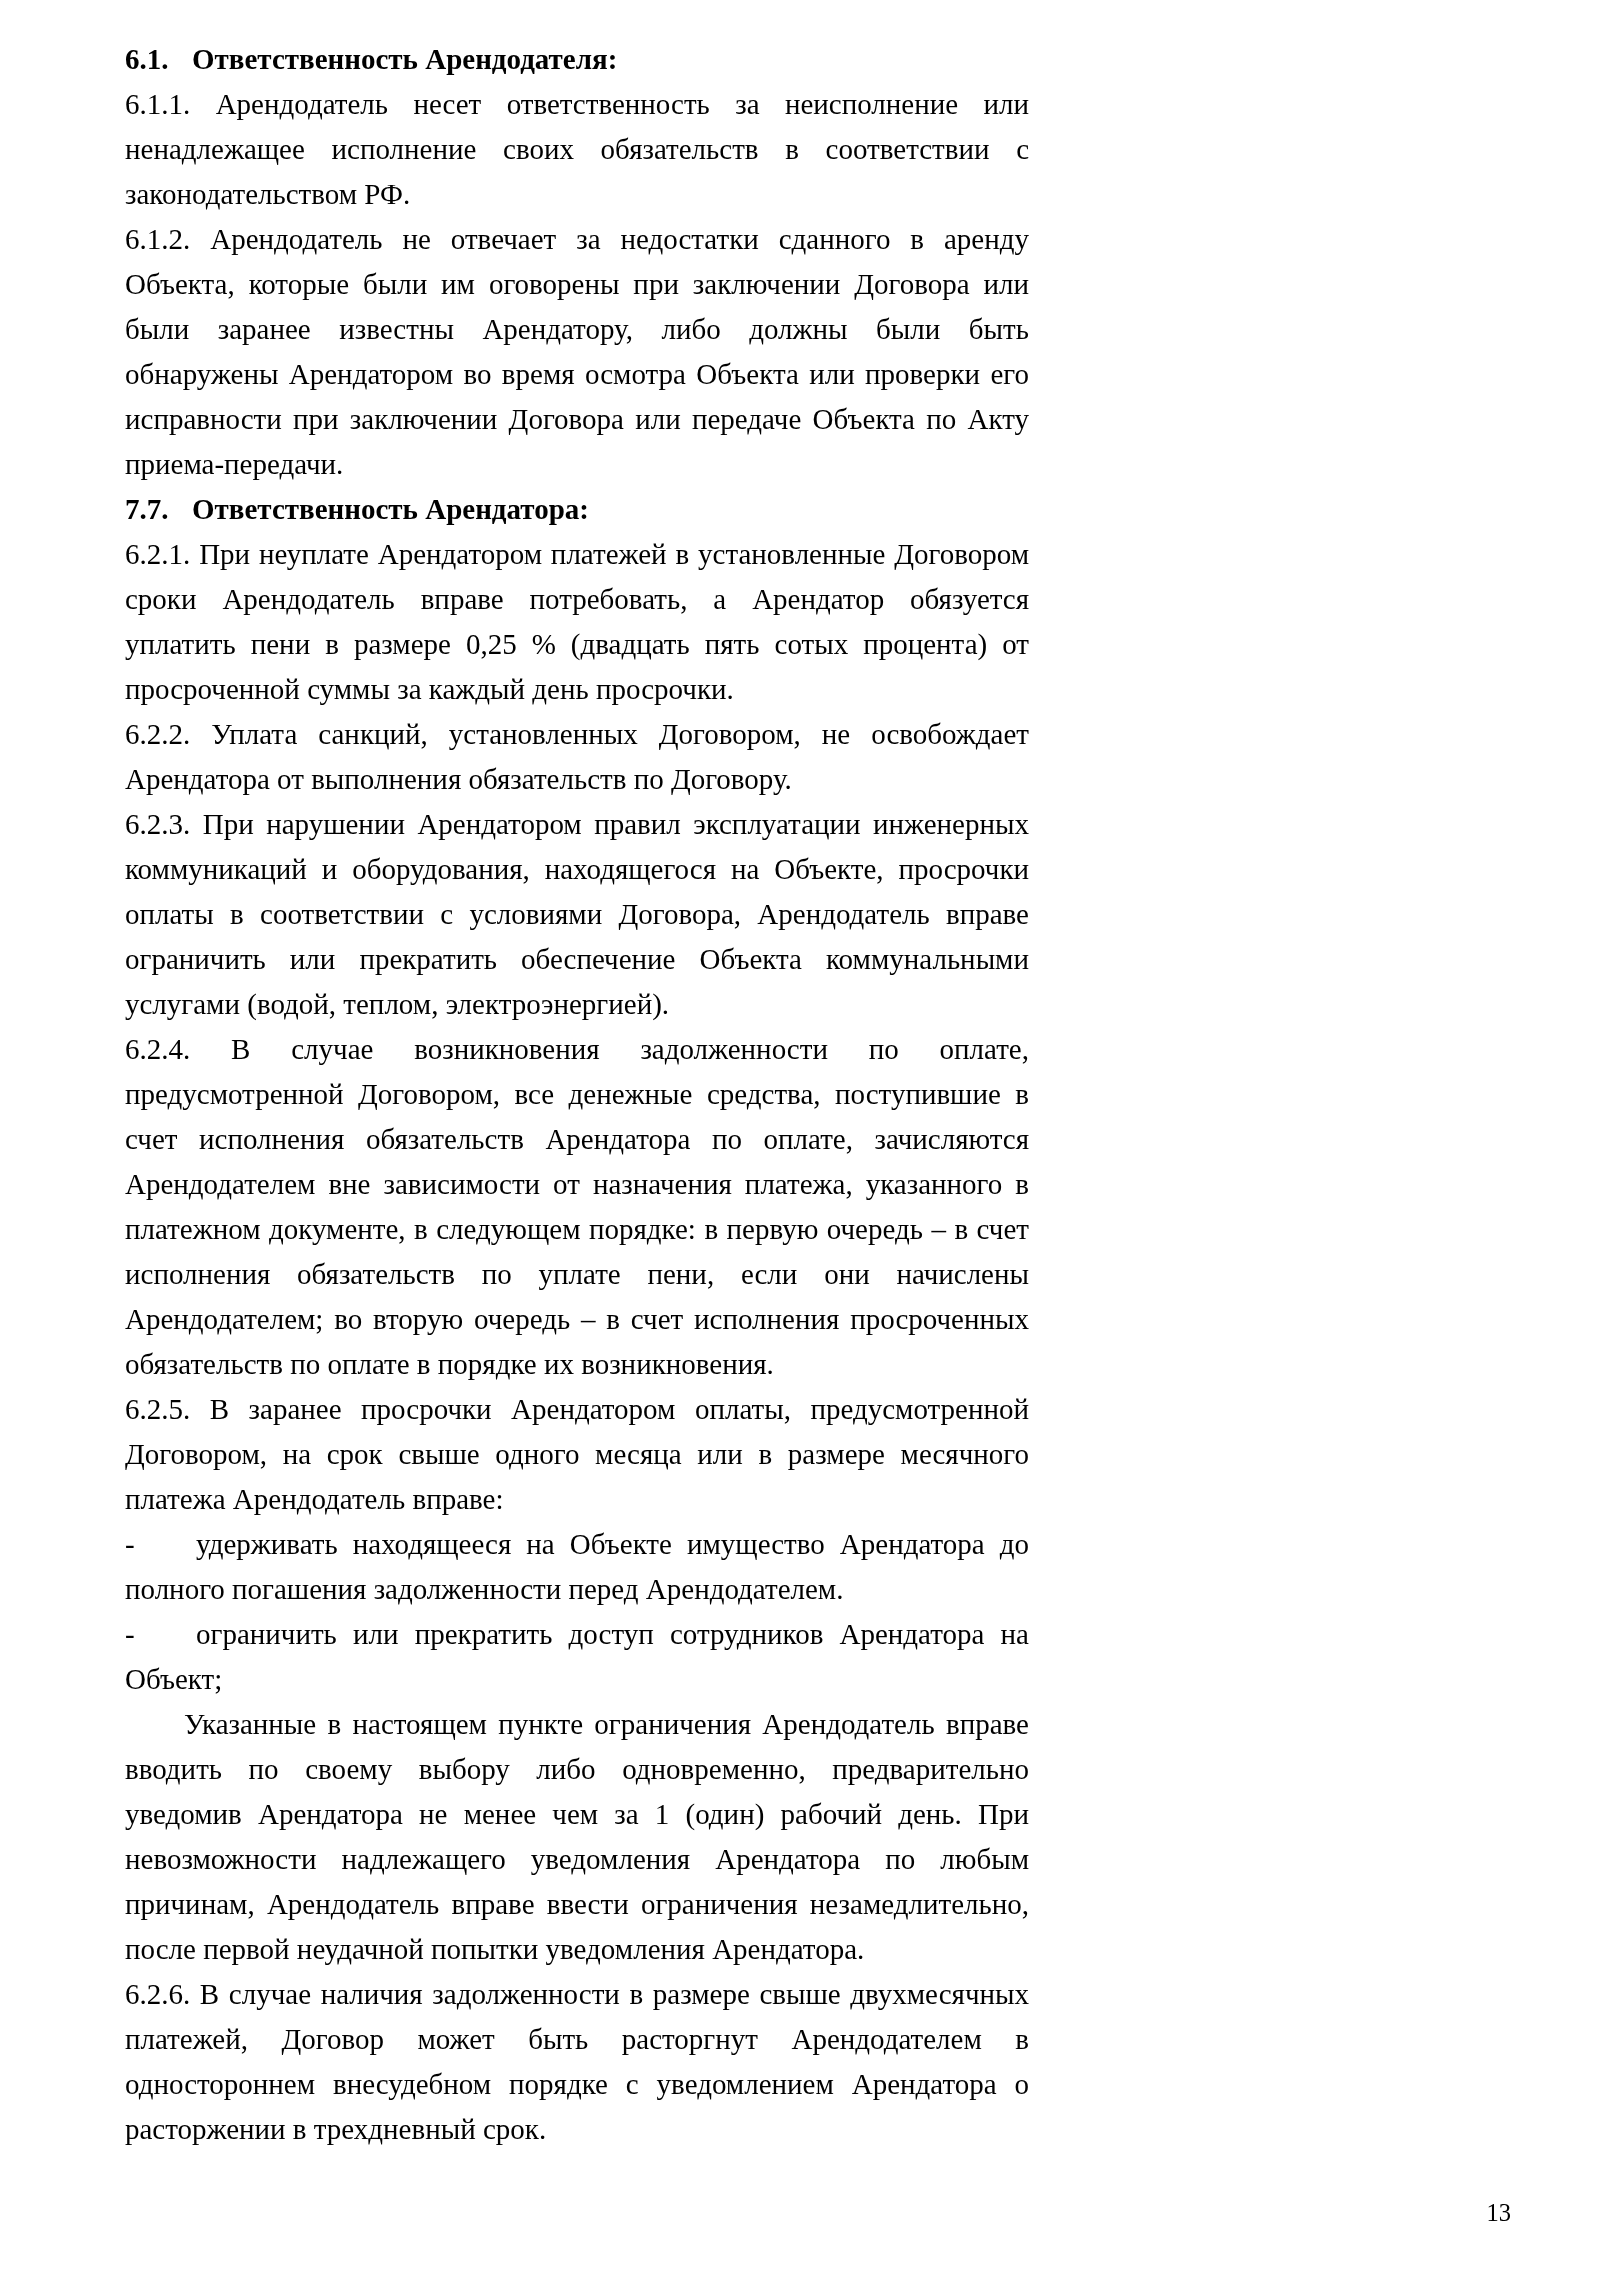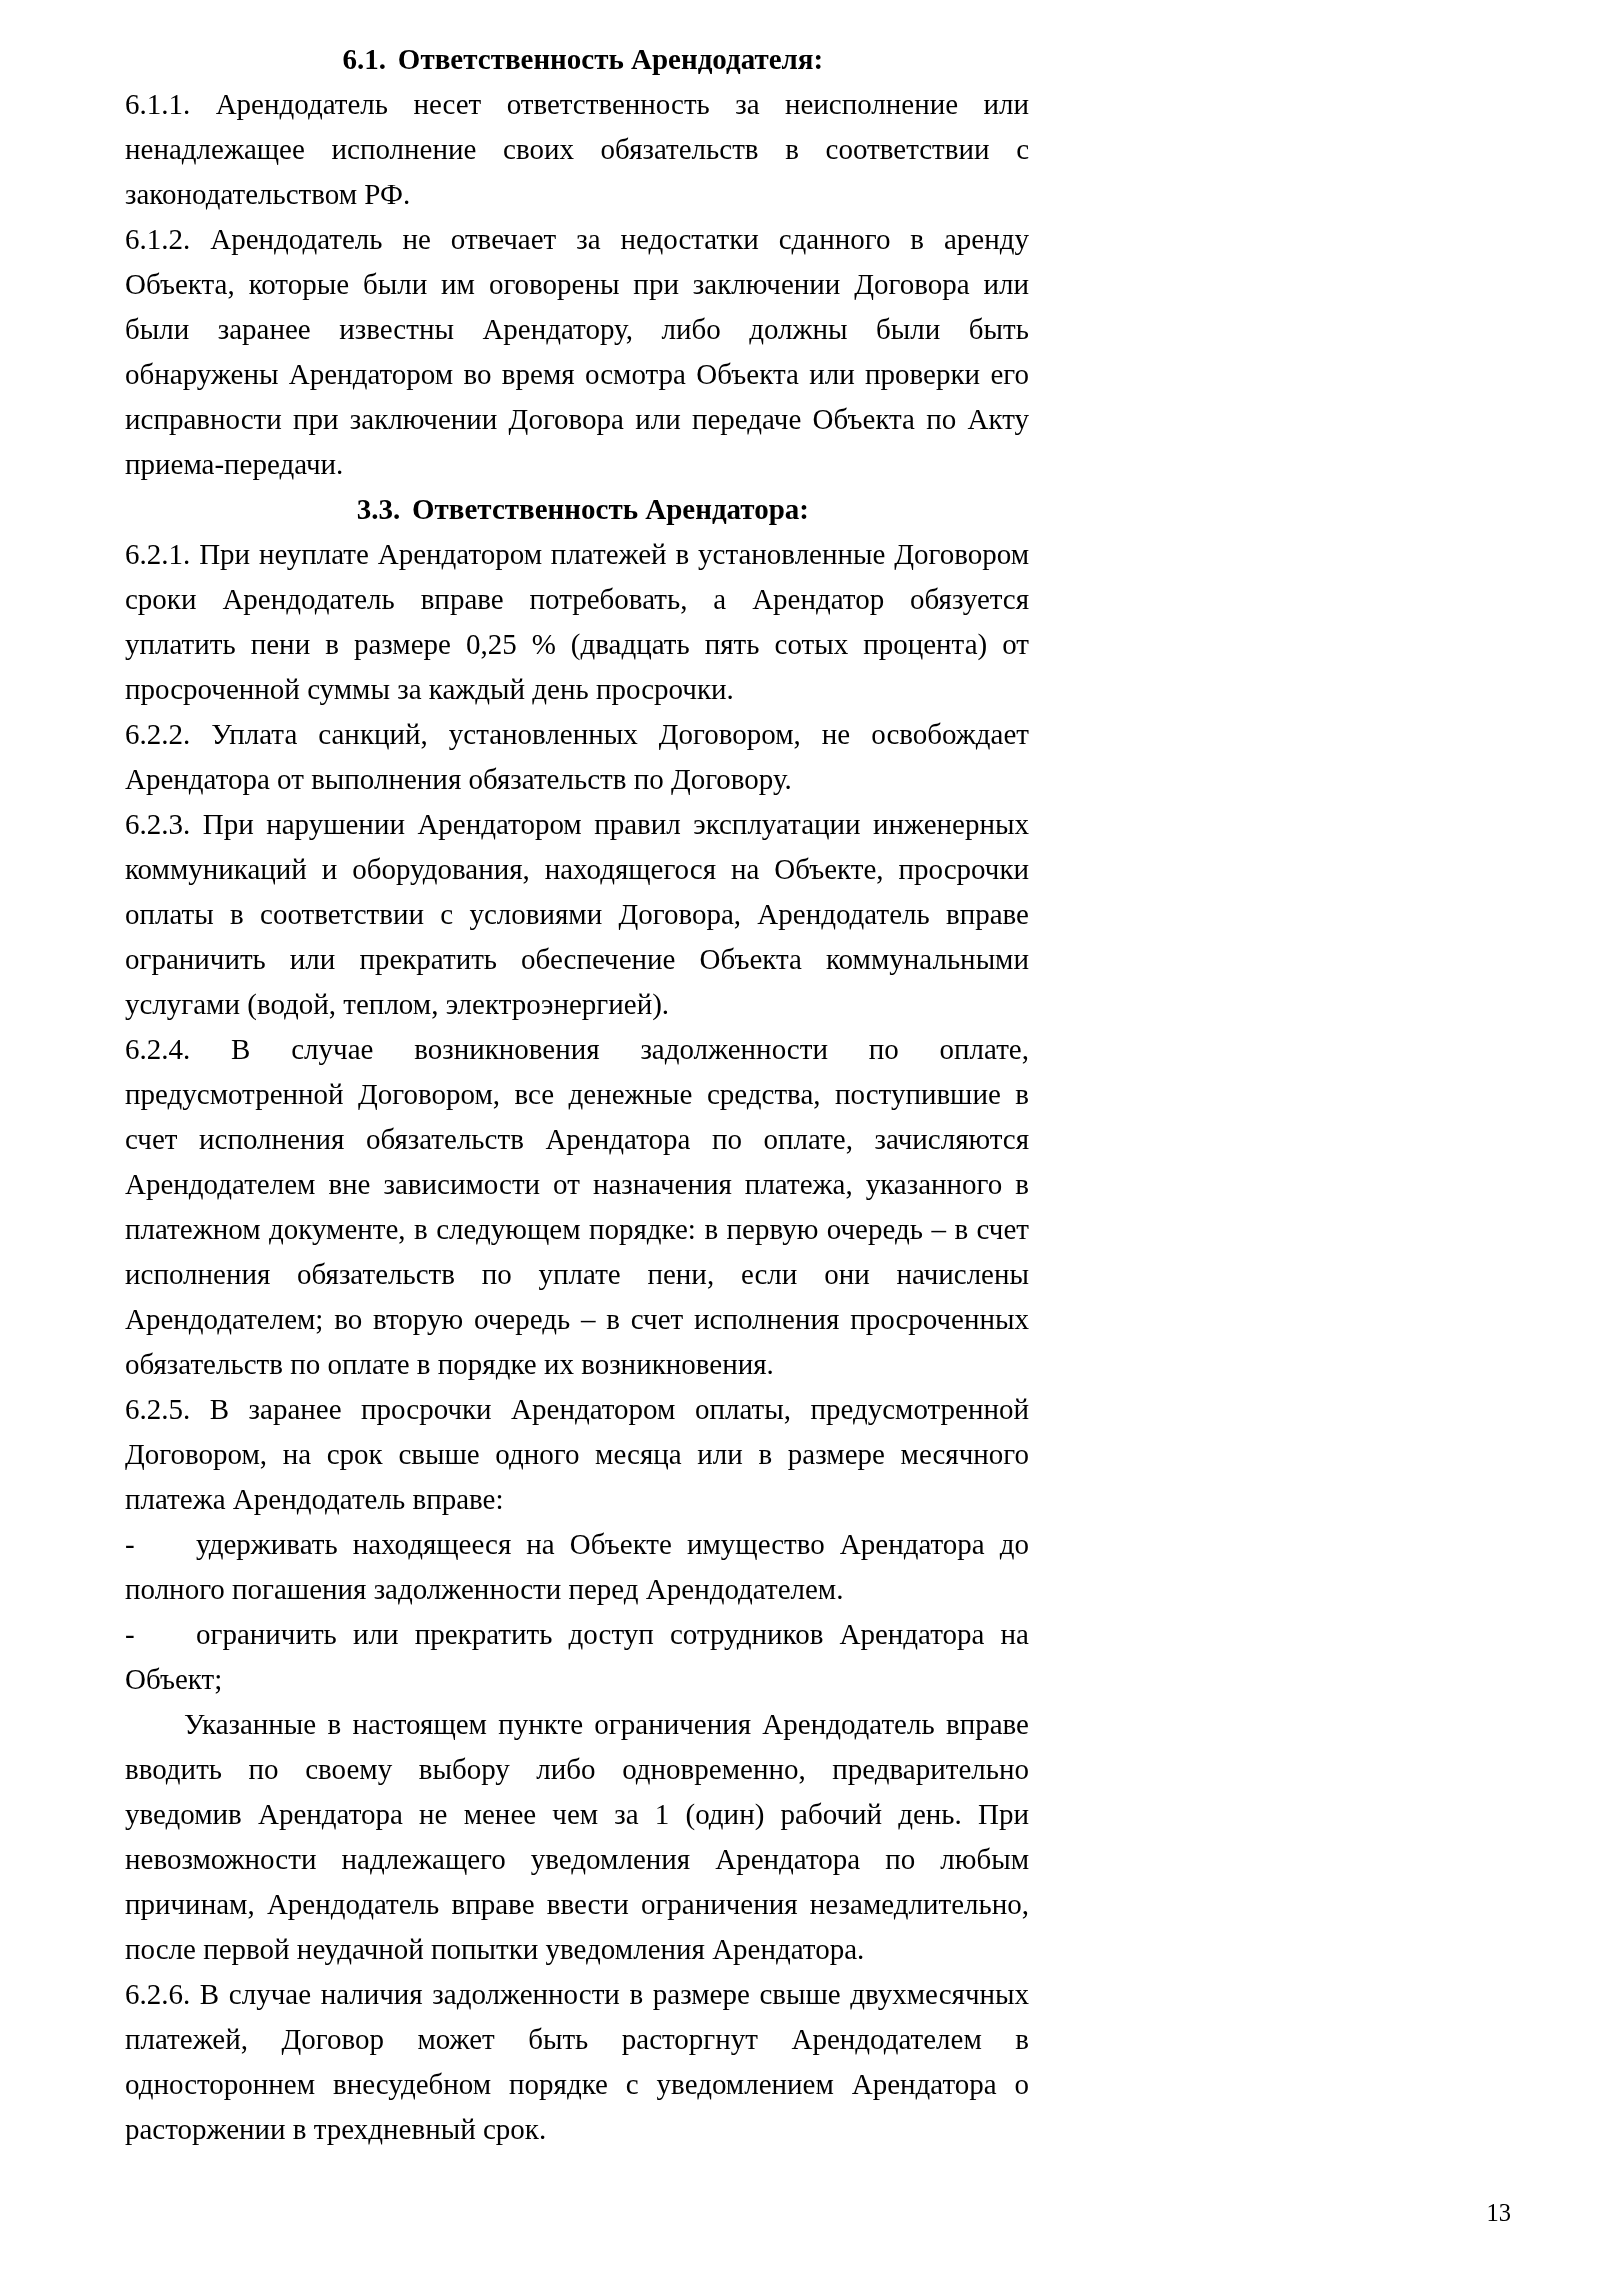--- a/index.html
+++ b/index.html
@@ -26,21 +26,21 @@
   p {
     margin: 0;
     font-size: 29px;
     line-height: 45px;
     text-align: justify;
     text-justify: inter-word;
     hyphens: none;
   }
   .heading {
     font-weight: bold;
-    text-align: center;
+    text-align: left;
   }
   .heading .num {
     display: inline-block;
     min-width: 67px;
   }
   .body-par {
     text-align: justify;
   }
   .indent-par {
     text-indent: 59px;
@@ -70,21 +70,21 @@
 
 <div class="page">
   <div class="content">
 
     <p class="heading"><span class="num">6.1.</span><span>Ответственность Арендодателя:</span></p>
 
     <p class="body-par">6.1.1. Арендодатель несет ответственность за неисполнение или ненадлежащее исполнение своих обязательств в соответствии с законодательством РФ.</p>
 
     <p class="body-par">6.1.2. Арендодатель не отвечает за недостатки сданного в аренду Объекта, которые были им оговорены при заключении Договора или были заранее известны Арендатору, либо должны были быть обнаружены Арендатором во время осмотра Объекта или проверки его исправности при заключении Договора или передаче Объекта по Акту приема-передачи.</p>
 
-    <p class="heading"><span class="num">3.3.</span><span>Ответственность Арендатора:</span></p>
+    <p class="heading"><span class="num">7.7.</span><span>Ответственность Арендатора:</span></p>
 
     <p class="body-par">6.2.1. При неуплате Арендатором платежей в установленные Договором сроки Арендодатель вправе потребовать, а Арендатор обязуется уплатить пени в размере 0,25 % (двадцать пять сотых процента) от просроченной суммы за каждый день просрочки.</p>
 
     <p class="body-par last-line-left">6.2.2. Уплата санкций, установленных Договором, не освобождает Арендатора от выполнения обязательств по Договору.</p>
 
     <p class="body-par">6.2.3. При нарушении Арендатором правил эксплуатации инженерных коммуникаций и оборудования, находящегося на Объекте, просрочки оплаты в соответствии с условиями Договора, Арендодатель вправе ограничить или прекратить обеспечение Объекта коммунальными услугами (водой, теплом, электроэнергией).</p>
 
     <p class="body-par">6.2.4. В случае возникновения задолженности по оплате, предусмотренной Договором, все денежные средства, поступившие в счет исполнения обязательств Арендатора по оплате, зачисляются Арендодателем вне зависимости от назначения платежа, указанного в платежном документе, в следующем порядке: в первую очередь – в счет исполнения обязательств по уплате пени, если они начислены Арендодателем; во вторую очередь – в счет исполнения просроченных обязательств по оплате в порядке их возникновения.</p>
 
     <p class="body-par">6.2.5. В заранее просрочки Арендатором оплаты, предусмотренной Договором, на срок свыше одного месяца или в размере месячного платежа Арендодатель вправе:</p>

